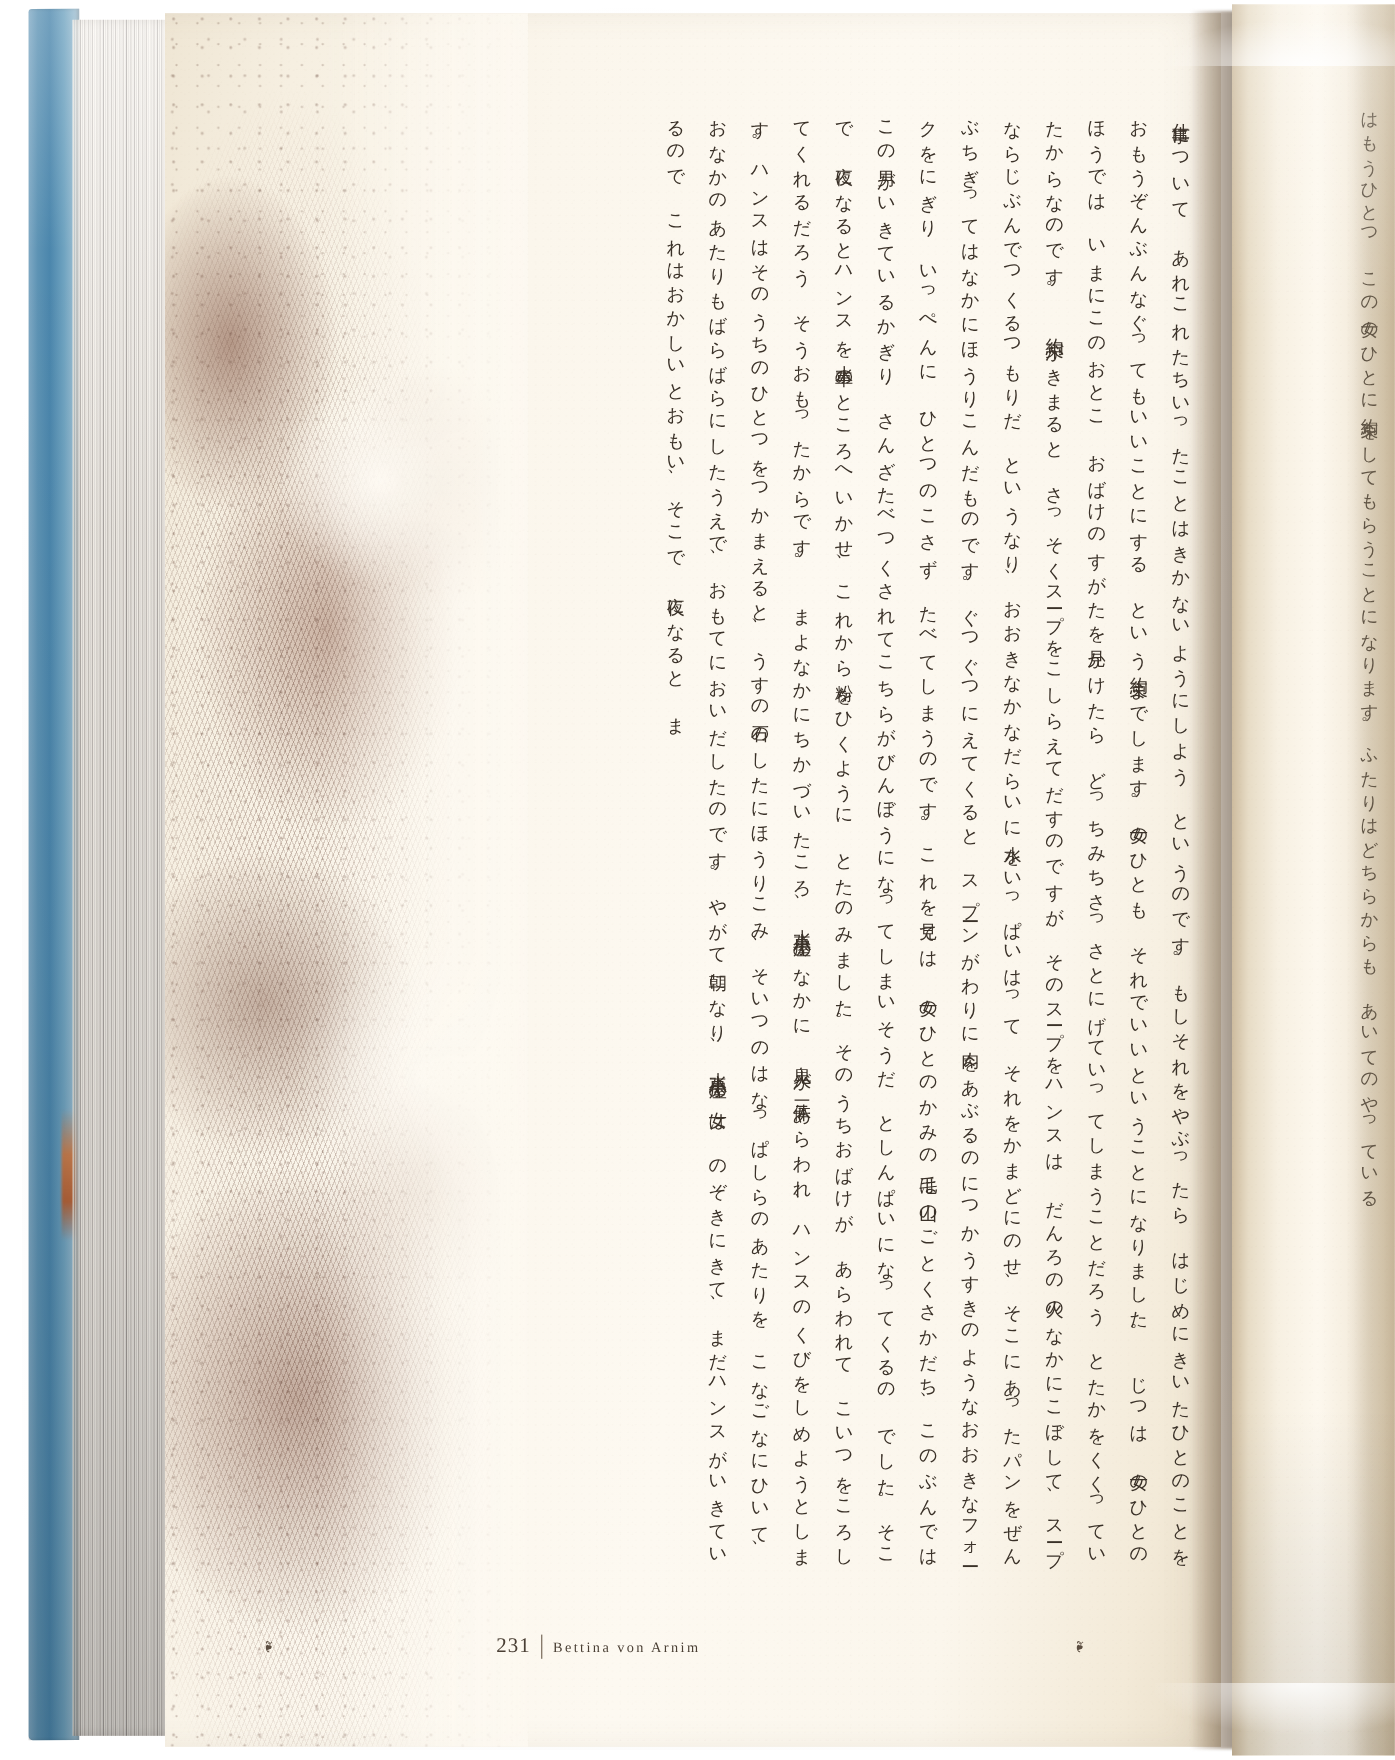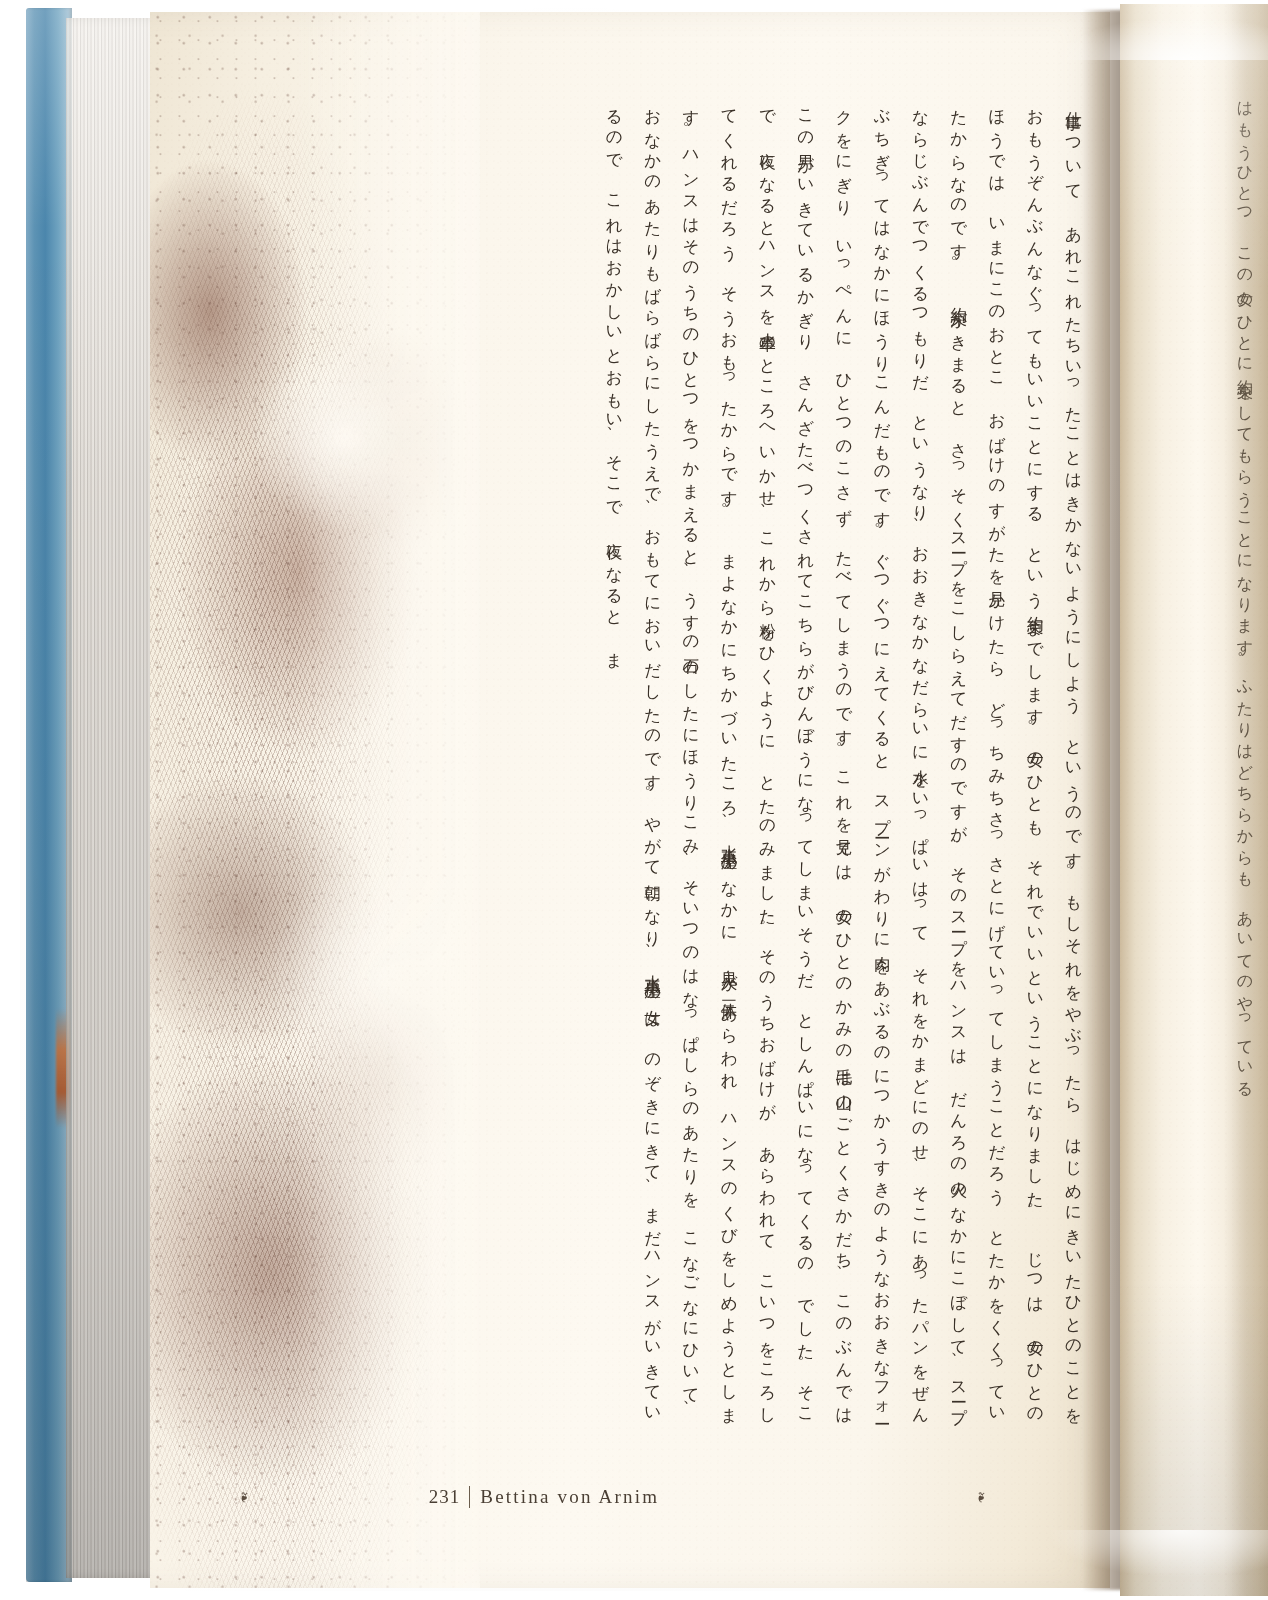--- a/index.html
+++ b/index.html
@@ -217,21 +217,21 @@
   }
   .folio {
     font-family: "Liberation Serif", serif;
     font-size: 19px;
     letter-spacing: 1px;
     padding-right: 9px;
     border-right: 1px solid #6b5d4d;
   }
   .running-title {
     font-family: "Liberation Serif", serif;
-    font-size: 19px;
+    font-size: 13px;
     letter-spacing: 2.2px;
     padding-left: 10px;
   }
   .orn {
     position: absolute;
     font-size: 15px;
     color: #5b4d40;
     transform: rotate(90deg);
   }
   .orn-left  { left: 238px; bottom: 94px; }

